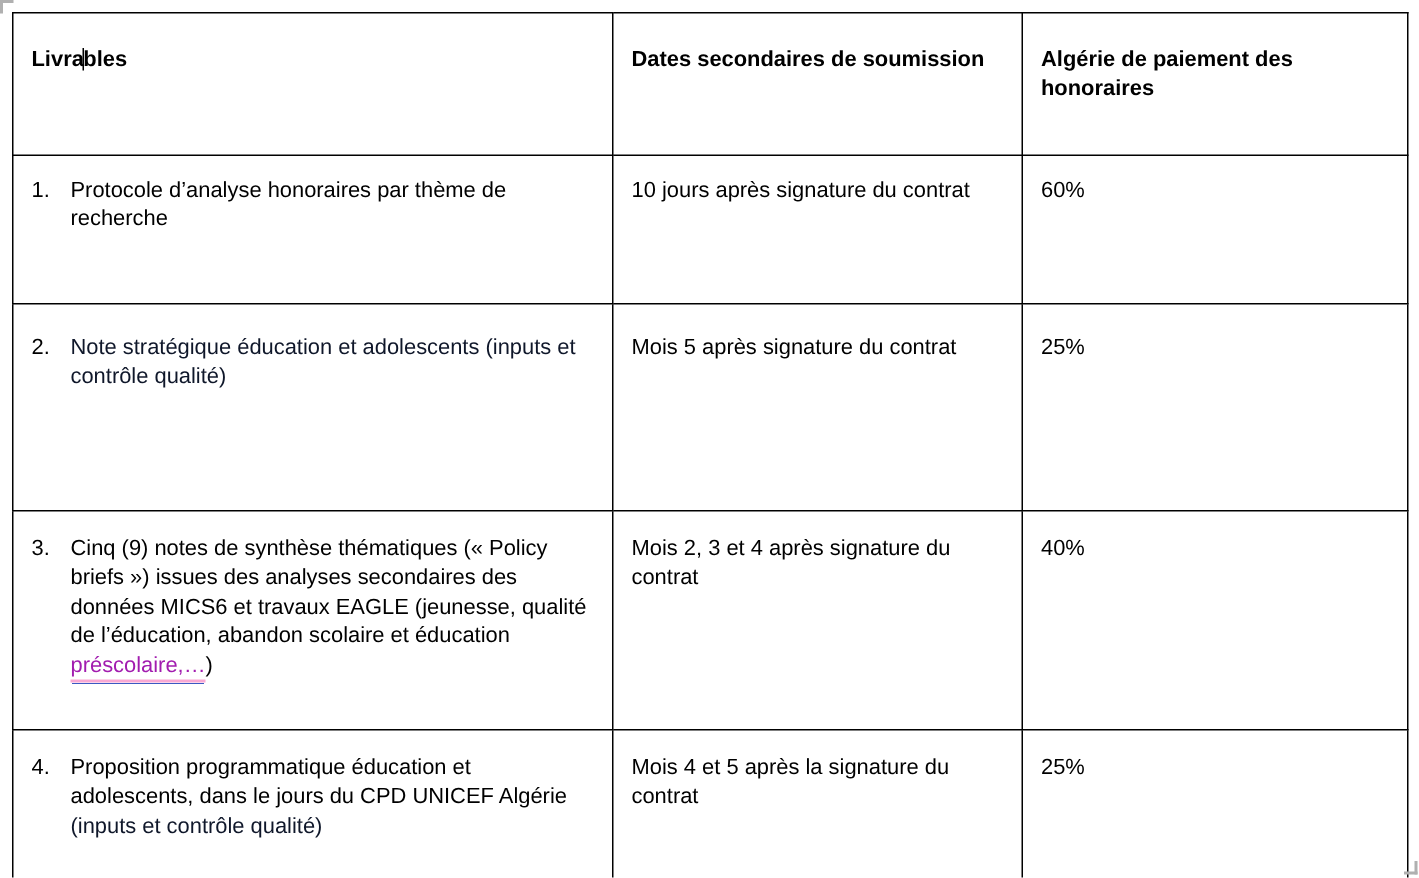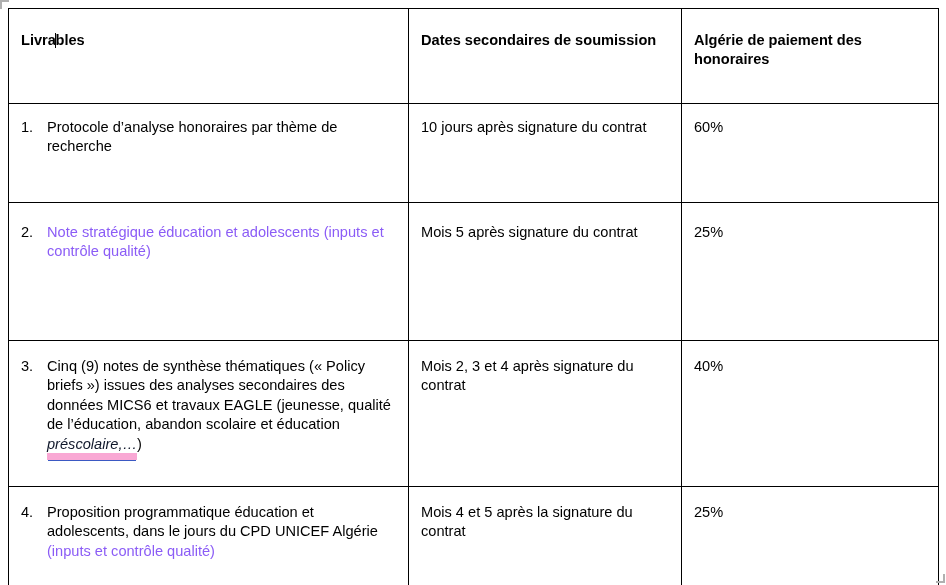--- a/index.html
+++ b/index.html
@@ -91,30 +91,29 @@
   }
   .num-marker {
     flex: 0 0 auto;
     width: 26px;
     color: #000000;
   }
   .num-text {
     flex: 1 1 auto;
   }
 
-  .grey-text { color: #8b5cf6; }
+  .grey-text { color: #0f172a; }
 
   
   .smartlink {
-    color: #0f172a;
+    color: #a21caf;
     position: relative;
-    border-bottom: 7px solid #f9a8d4;
+    border-bottom: 2px solid #f9a8d4;
     box-shadow: 0 2px 0 -1px #3b59c3;
     padding-bottom: 1px;
-    font-style: italic;
   }
 
   
   .caret {
     display: inline-block;
     width: 0;
     border-left: 1.5px solid #000000;
     height: 1.05em;
     vertical-align: -0.2em;
     margin: 0 -0.7px;

